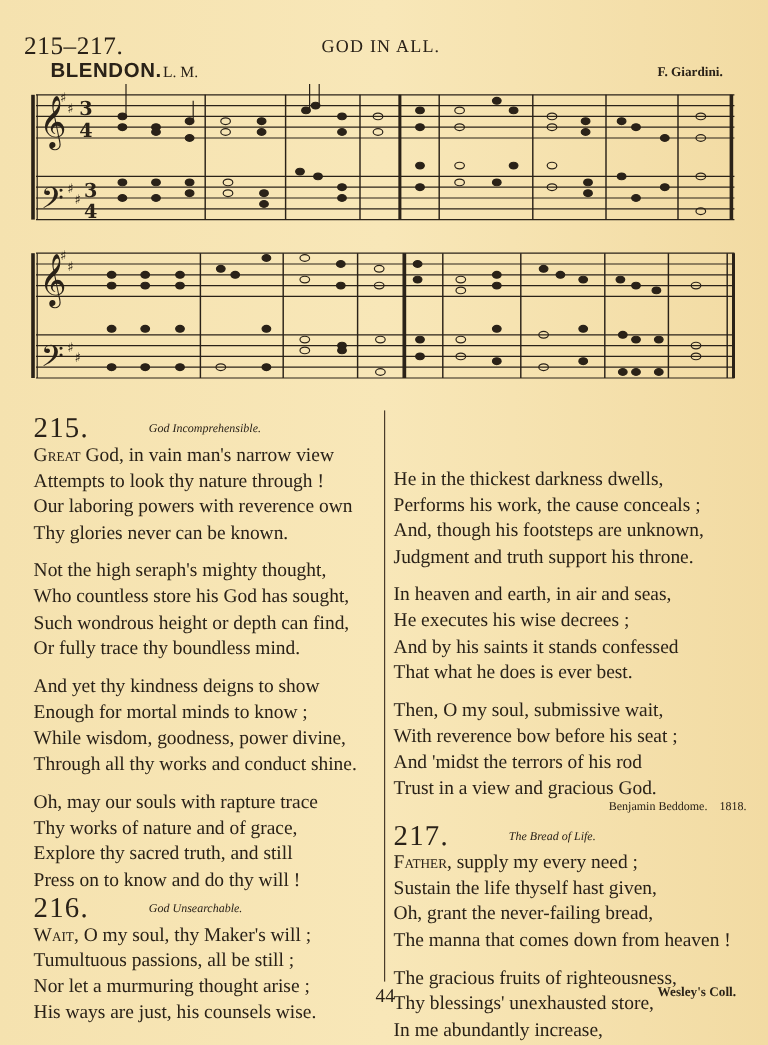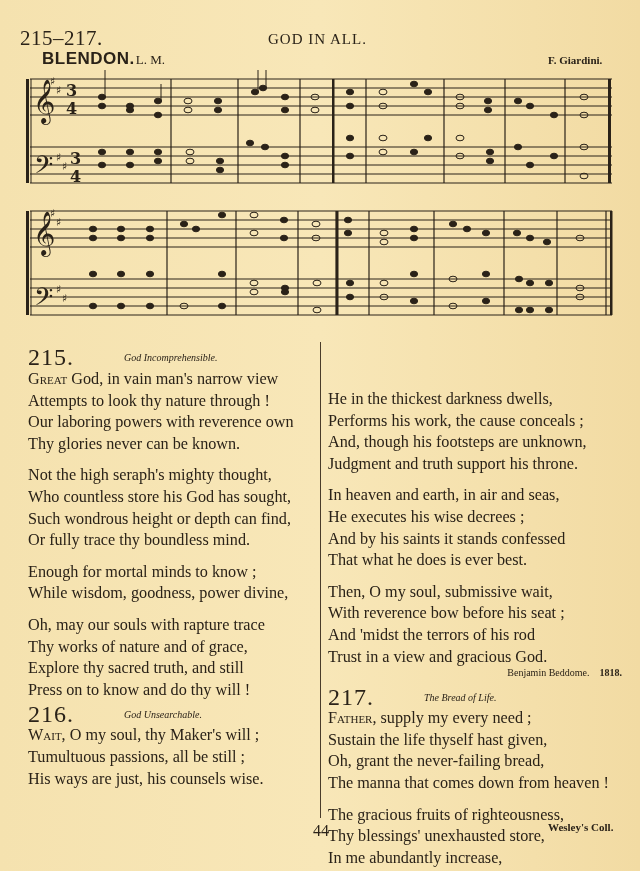--- a/index.html
+++ b/index.html
@@ -21,21 +21,21 @@
     .col-left { left: 28px; top: 345px; width: 290px; }
     .col-right { left: 328px; top: 345px; width: 300px; margin-top: 44px; }
     .divider { position: absolute; left: 320px; top: 342px; width: 1px; height: 476px; background: #4a3c2a; }
     .hymn-head { display: flex; align-items: flex-end; height: 24px; }
     .hymn-num { font-size: 24px; letter-spacing: 1px; width: 96px; }
     .hymn-subtitle { font-style: italic; font-size: 10px; }
     .line { white-space: nowrap; }
     .sc { font-variant: small-caps; }
     .stanza { margin-bottom: 10px; }
     .attrib { text-align: right; font-size: 10px; line-height: 14px; margin-top: -2px; margin-bottom: 4px; padding-right: 6px; }
-    .attrib .yr { margin-left: 10px; font-weight: bold; }
+    .attrib .yr { margin-left: 10px; }
     .page-num { position: absolute; left: 313px; top: 822px; font-size: 16px; }
     .source { position: absolute; left: 548px; top: 821px; font-size: 11px; font-weight: bold; }
   </style>
 </head>
 <body>
 
 <div class="page">
 
   <div class="hdr-num">215–217.</div>
   <div class="hdr-title">GOD IN ALL.</div>
@@ -279,37 +279,40 @@
       <div class="line">Our laboring powers with reverence own</div>
       <div class="line">Thy glories never can be known.</div>
     </div>
     <div class="stanza">
       <div class="line">Not the high seraph's mighty thought,</div>
       <div class="line">Who countless store his God has sought,</div>
       <div class="line">Such wondrous height or depth can find,</div>
       <div class="line">Or fully trace thy boundless mind.</div>
     </div>
     <div class="stanza">
+      <div class="line">And yet thy kindness deigns to show</div>
       <div class="line">Enough for mortal minds to know ;</div>
       <div class="line">While wisdom, goodness, power divine,</div>
+      <div class="line">Through all thy works and conduct shine.</div>
     </div>
     <div class="stanza" style="margin-bottom:0">
       <div class="line">Oh, may our souls with rapture trace</div>
       <div class="line">Thy works of nature and of grace,</div>
       <div class="line">Explore thy sacred truth, and still</div>
       <div class="line">Press on to know and do thy will !</div>
     </div>
 
     <div class="hymn-head">
       <span class="hymn-num">216.</span>
       <span class="hymn-subtitle">God Unsearchable.</span>
     </div>
     <div class="stanza">
       <div class="line"><span class="sc">Wait</span>, O my soul, thy Maker's will ;</div>
       <div class="line">Tumultuous passions, all be still ;</div>
+      <div class="line">Nor let a murmuring thought arise ;</div>
       <div class="line">His ways are just, his counsels wise.</div>
     </div>
   </div>
 
   <div class="col col-right">
     <div class="stanza">
       <div class="line">He in the thickest darkness dwells,</div>
       <div class="line">Performs his work, the cause conceals ;</div>
       <div class="line">And, though his footsteps are unknown,</div>
       <div class="line">Judgment and truth support his throne.</div>

